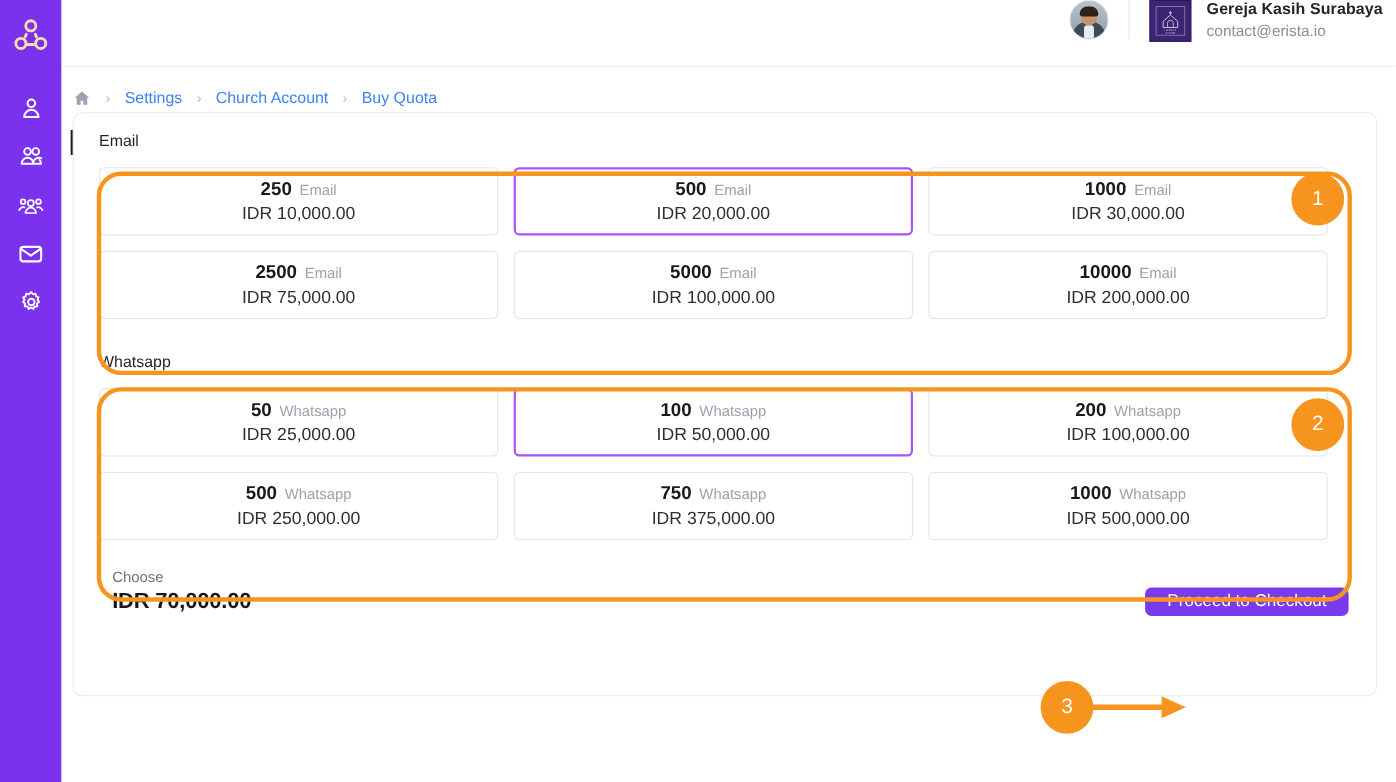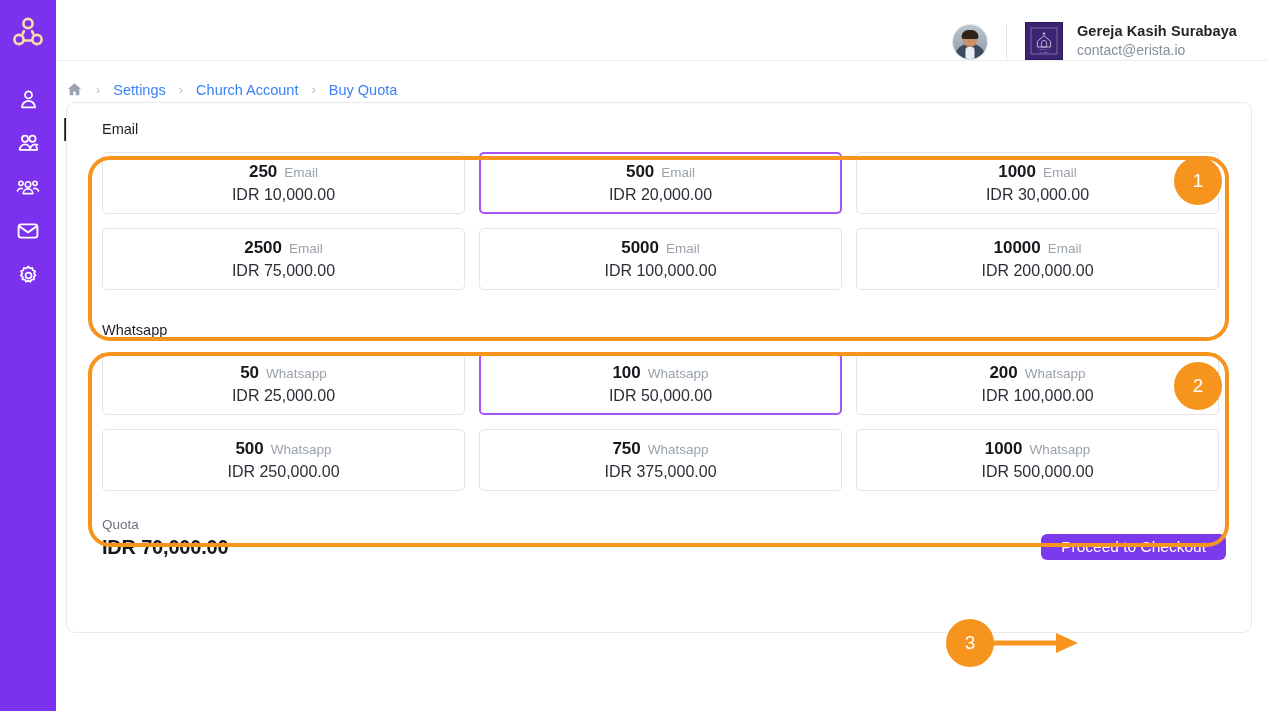--- a/index.html
+++ b/index.html
@@ -29,22 +29,22 @@
     display: flex; align-items: center; justify-content: center;
     cursor: pointer;
   }
 
   
   .main { flex: 1 1 auto; height: 711px; position: relative; background: #fff; }
 
   .topbar {
     height: 61px; width: 100%;
     border-bottom: 1px solid #eceef1;
-    display: flex; align-items: flex-end; justify-content: flex-end;
-    padding-right: 32px;
+    display: flex; align-items: flex-start; justify-content: flex-end;
+    padding-right: 12px;
   }
   .avatar {
     width: 36px; height: 36px; border-radius: 50%;
     overflow: hidden; flex: 0 0 36px;
     background: linear-gradient(#b9c4cf, #8f9aa6);
     position: relative;
     border: 1px solid #e3e6ea;
   }
   .avatar .face {
     position: absolute; left: 50%; top: 7px; transform: translateX(-50%);
@@ -97,21 +97,21 @@
     background: #fff;
   }
   .panel-heading {
     font-size: 16.5px; color: #1d2129;
     margin: 20px 0 0 36px;
   }
 
   
   .group {
     position: relative;
-    margin: 0 0 0 22px;
+    margin: 0 0 0 10px;
     width: 1142px;
   }
   .group-label { font-size: 14.5px; color: #1d2129; padding: 18px 0 0 13px; }
 
   .card-grid {
     display: grid;
     grid-template-columns: repeat(3, 1fr);
     gap: 14px 14px;
     padding: 15px 12px 14px 13px;
   }
@@ -393,21 +393,21 @@
               <span class="quota-unit">Whatsapp</span>
             </div>
             <div class="quota-price">IDR 500,000.00</div>
           </div>
 
         </div>
       </div>
 
       <div class="footer-row">
         <div>
-          <div class="total-label">Quota</div>
+          <div class="total-label">Choose</div>
           <div class="total-value">IDR 70,000.00</div>
         </div>
         <button class="checkout-btn">Proceed to Checkout</button>
       </div>
 
     </section>
 
     <div class="anno-box" style="left:32px; top:156px; width:1141px; height:185px;"></div>
     <div class="anno-badge" style="left:1118px; top:157px;">1</div>
 

